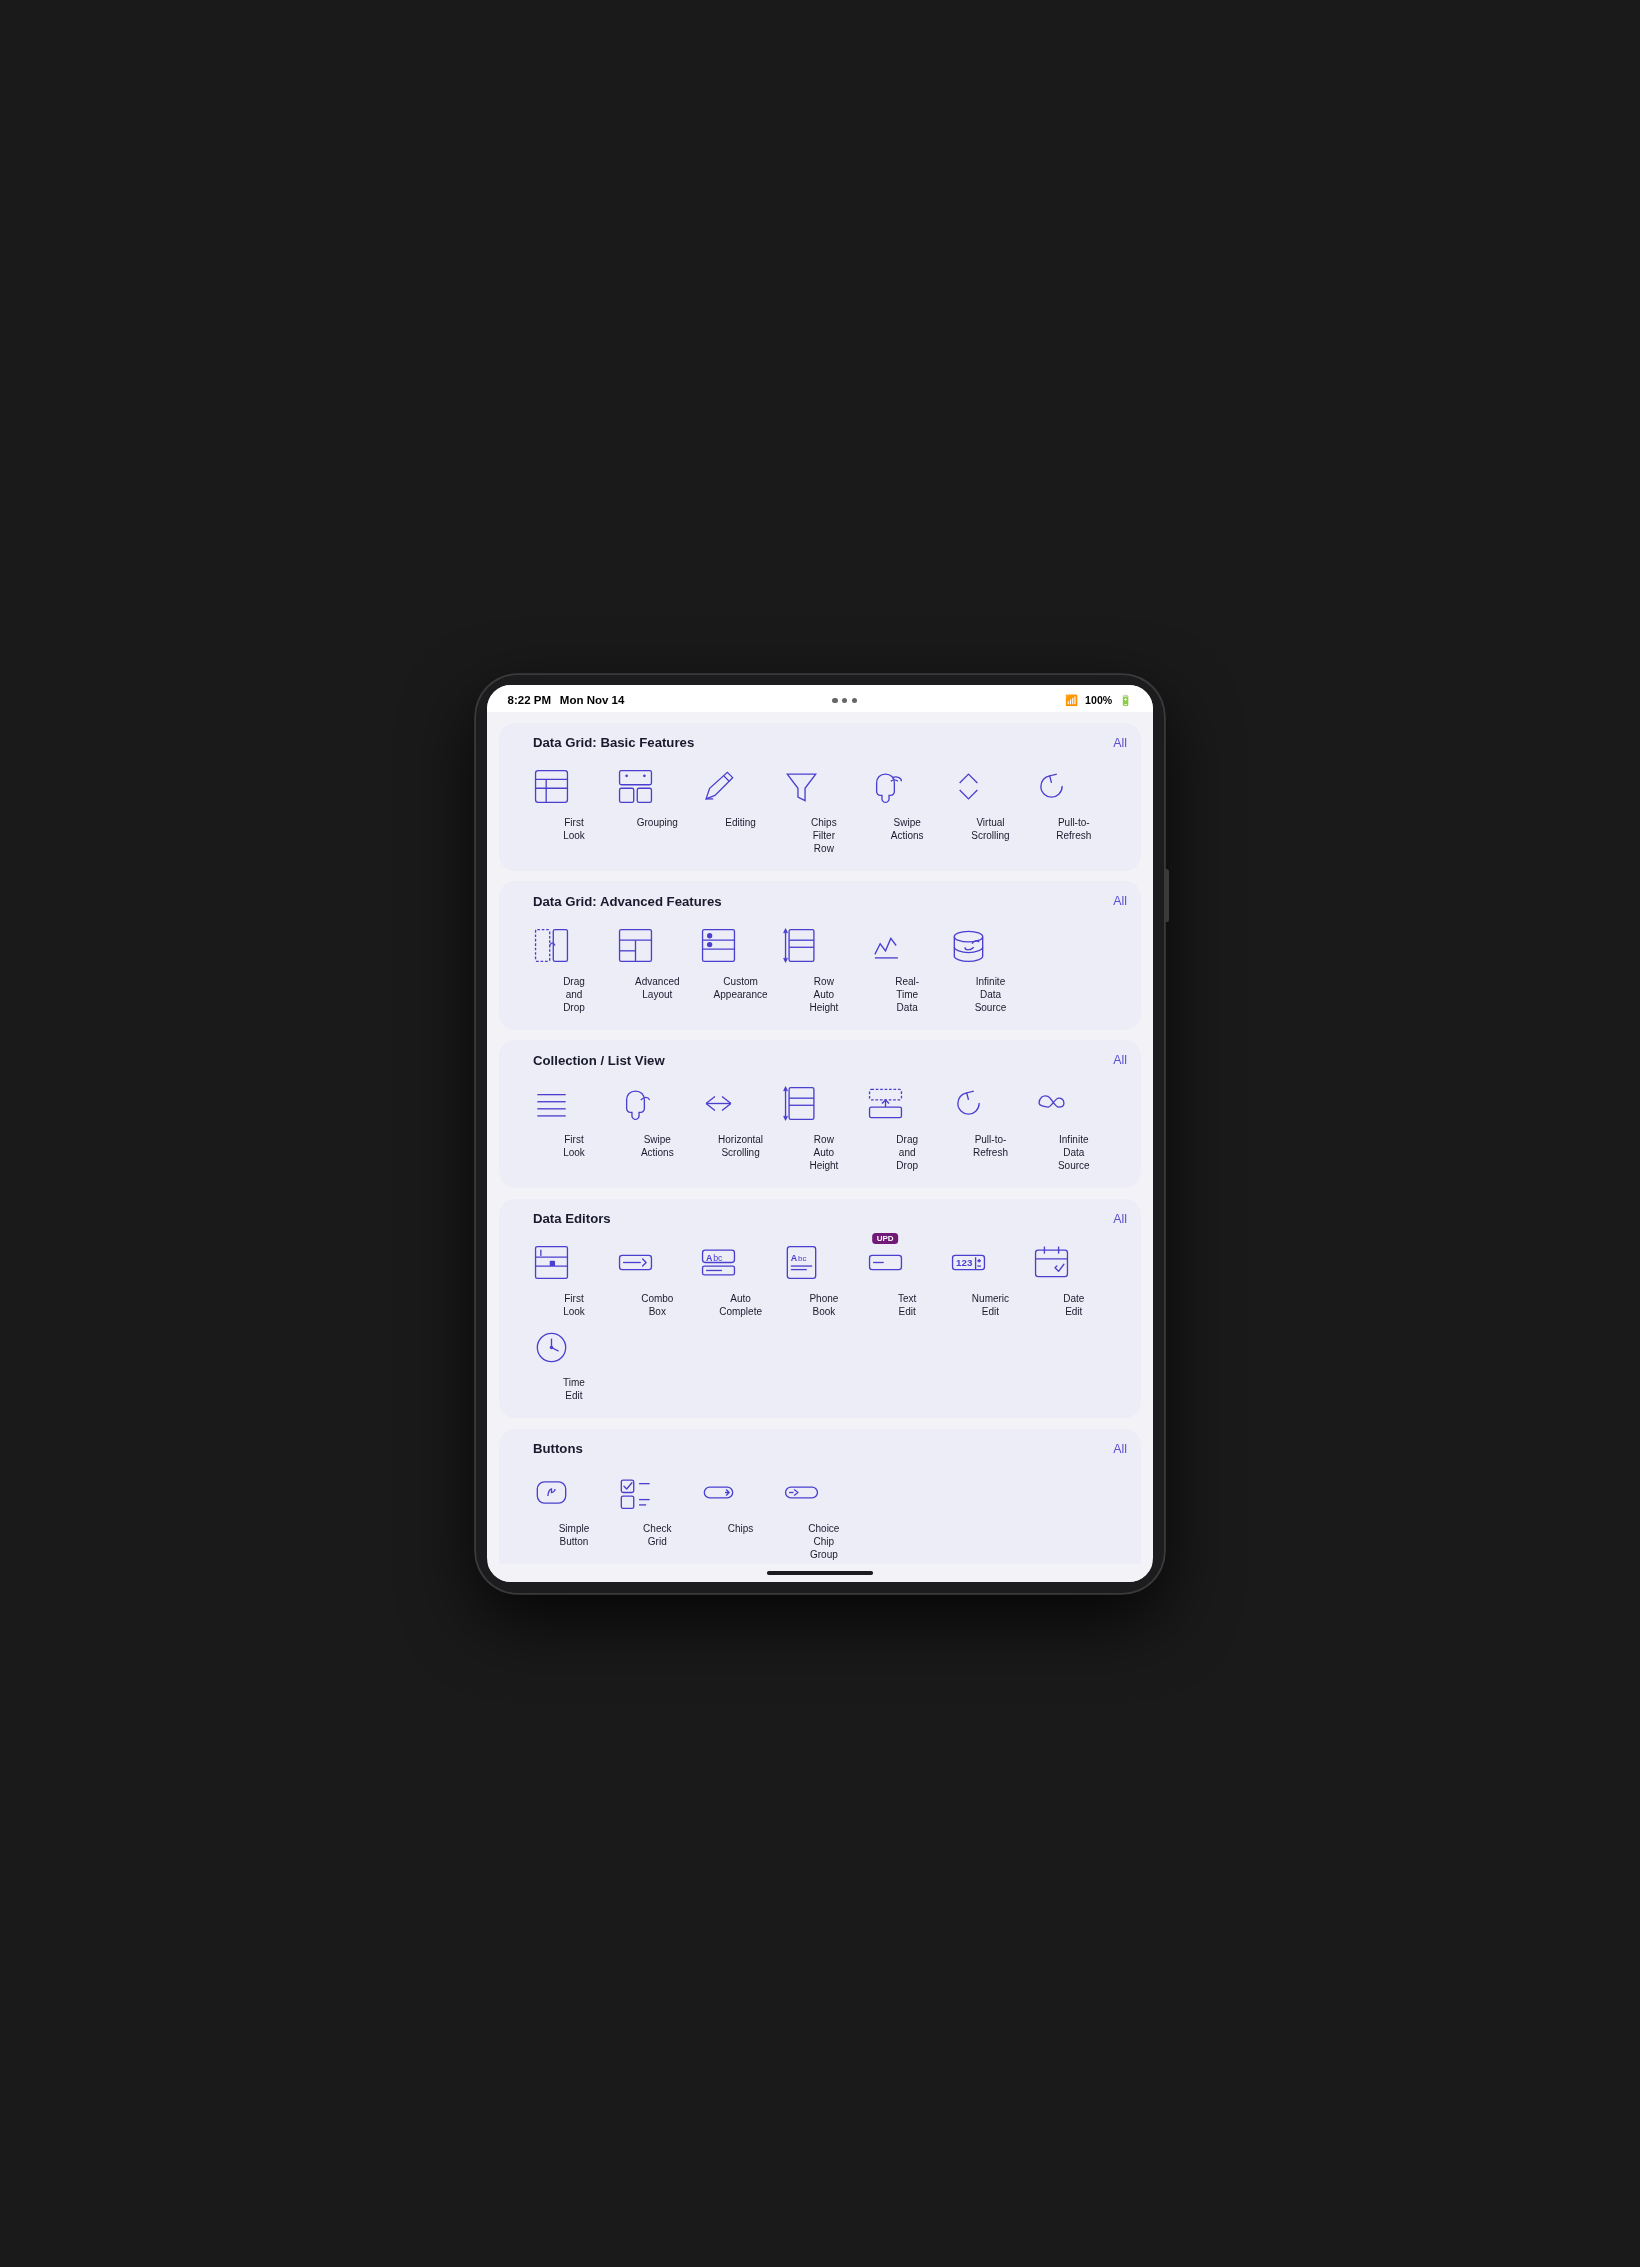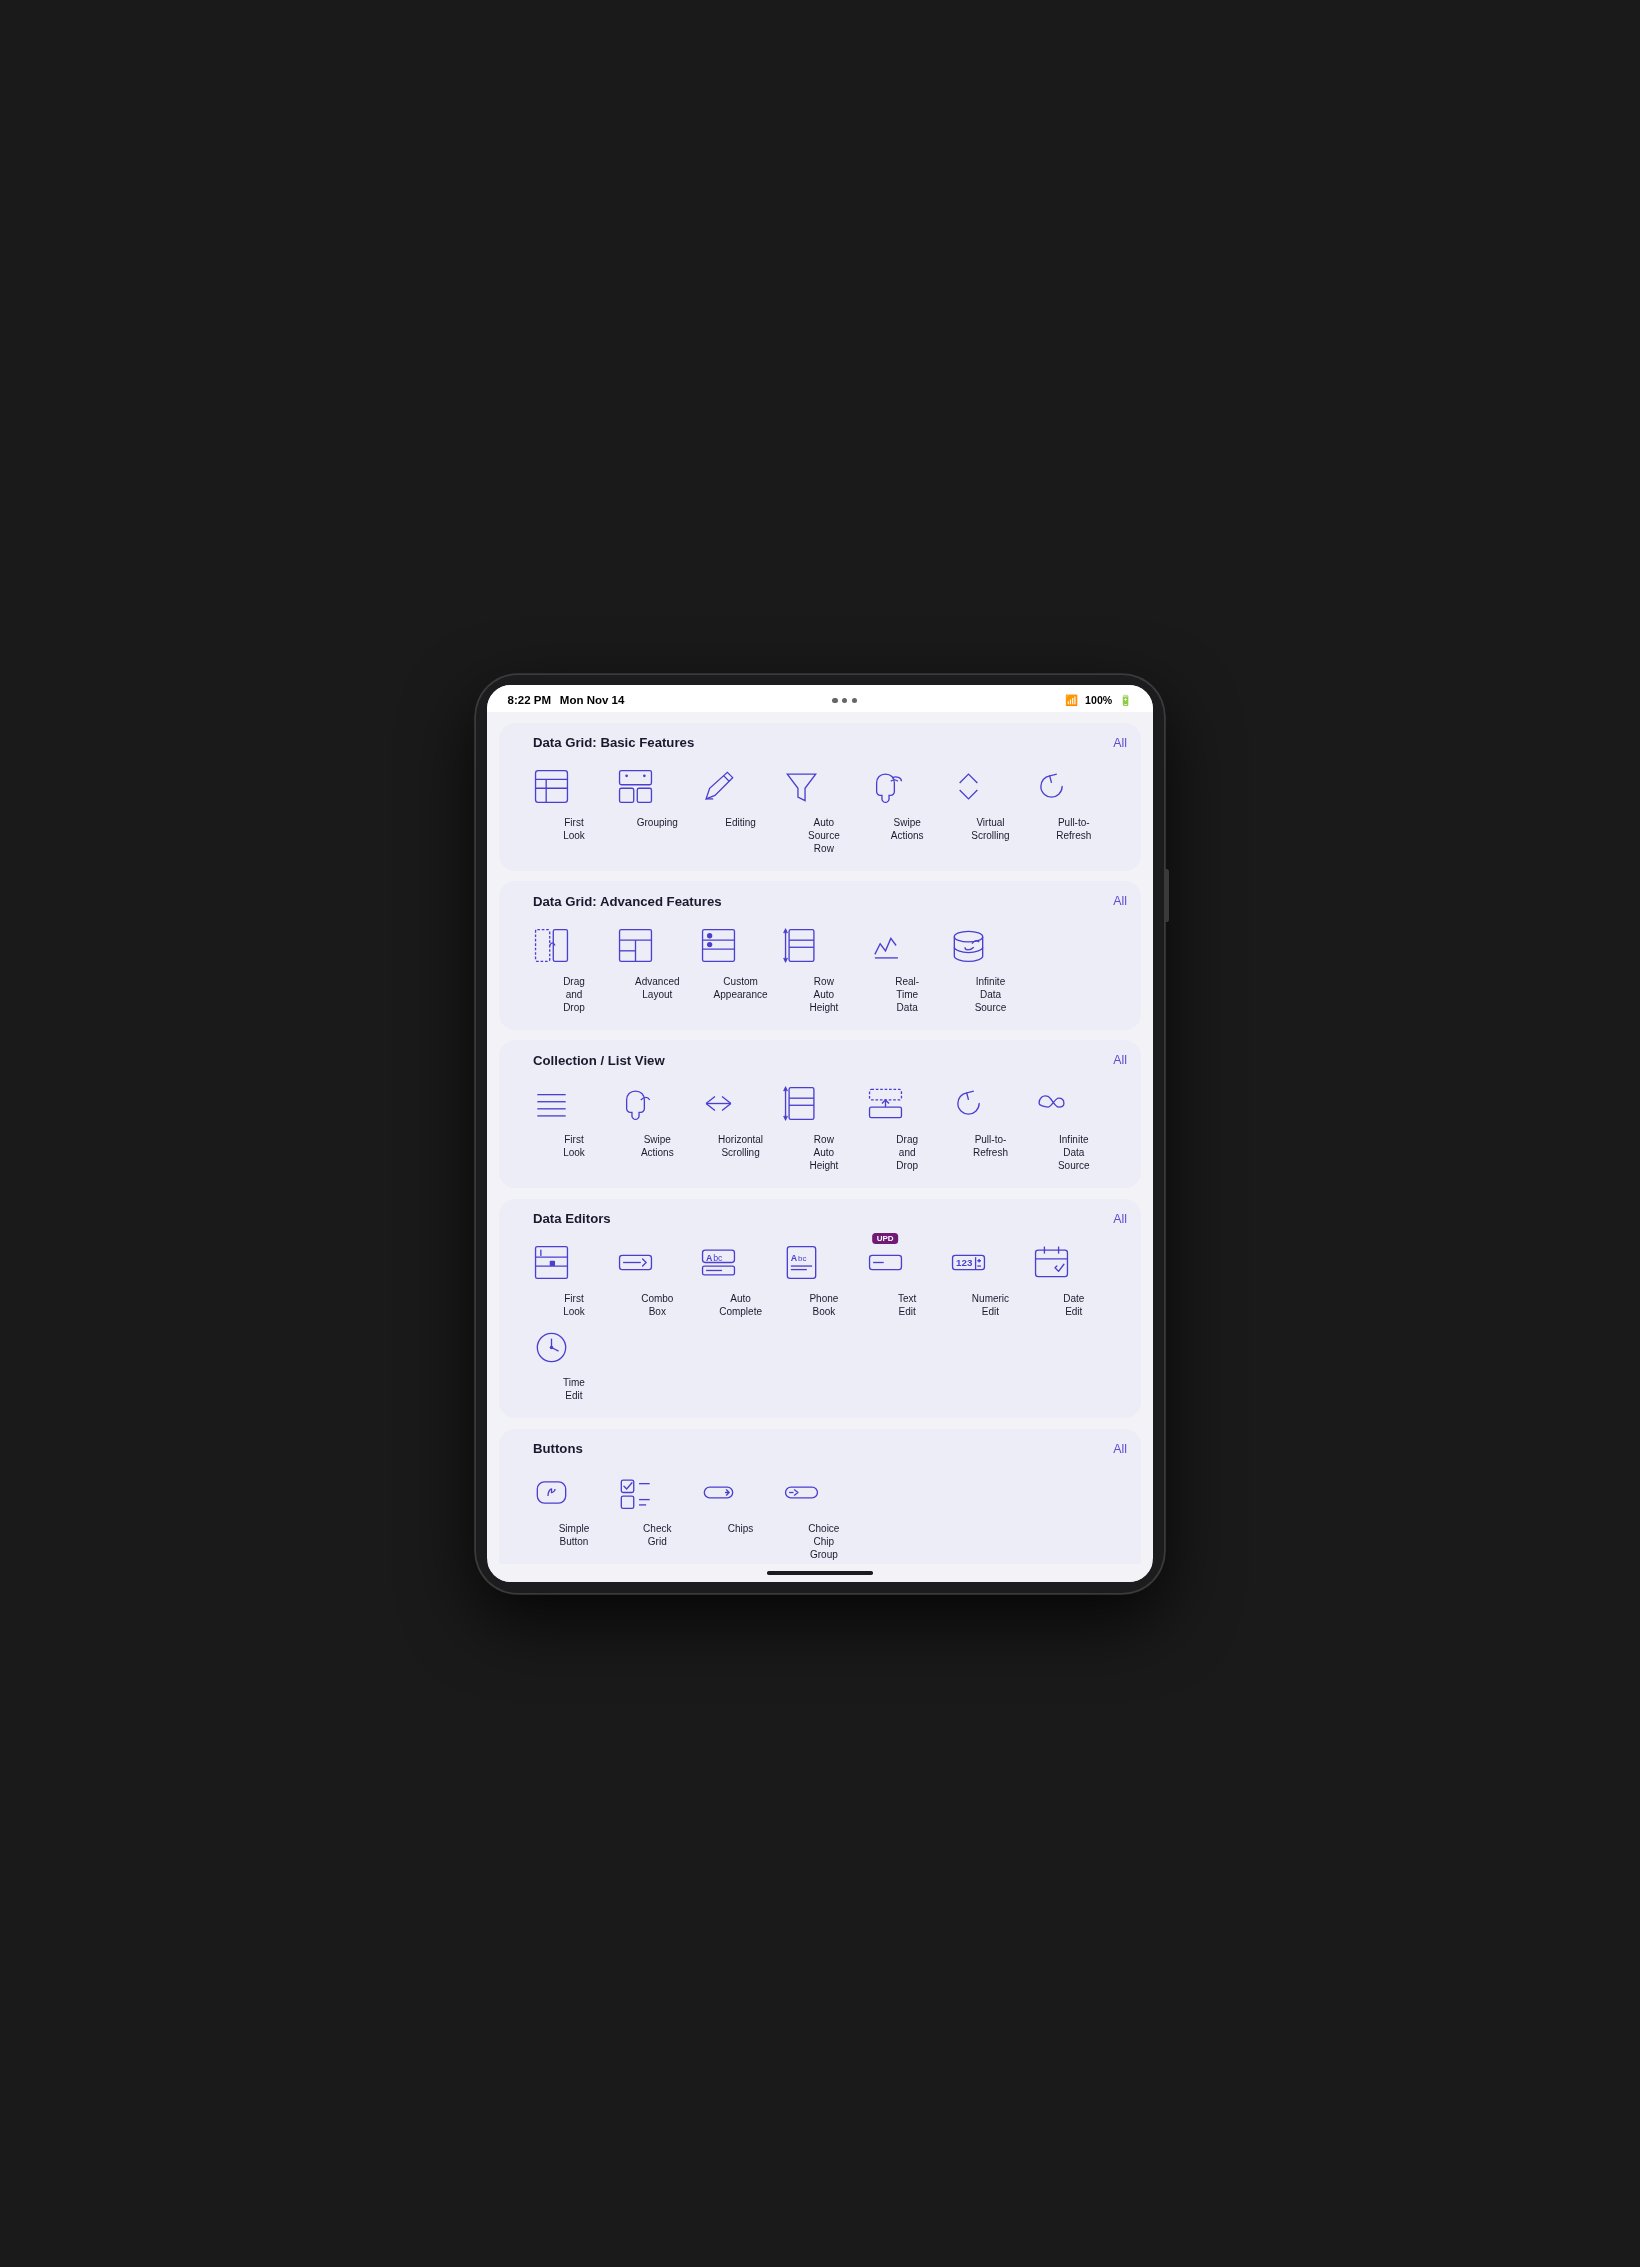--- a/index.html
+++ b/index.html
@@ -238,21 +238,21 @@
             </div>
             <span class="item-label">Editing</span>
           </div>
 
           <div class="grid-item">
             <div class="item-icon">
               <svg viewBox="0 0 44 44">
                   <polygon points="6,8 38,8 26,24 26,38 18,34 18,24"></polygon>
                 </svg>
             </div>
-            <span class="item-label">Auto Source Row</span>
+            <span class="item-label">Chips Filter Row</span>
           </div>
 
           <div class="grid-item">
             <div class="item-icon">
               <svg viewBox="0 0 44 44">
                   <path d="M22 8 C16 8 12 12 12 18 L12 28 C12 30 14 32 16 32 L18 32 L18 36 C18 38 20 40 22 40 C24 40 26 38 26 36 L26 32 L28 32 C30 32 32 30 32 28 L32 18 C32 12 28 8 22 8Z"></path>
                   <path d="M28 16 C30 14 34 14 36 16"></path>
                   <path d="M30 12 C34 10 40 12 40 16"></path>
                 </svg>
             </div>

